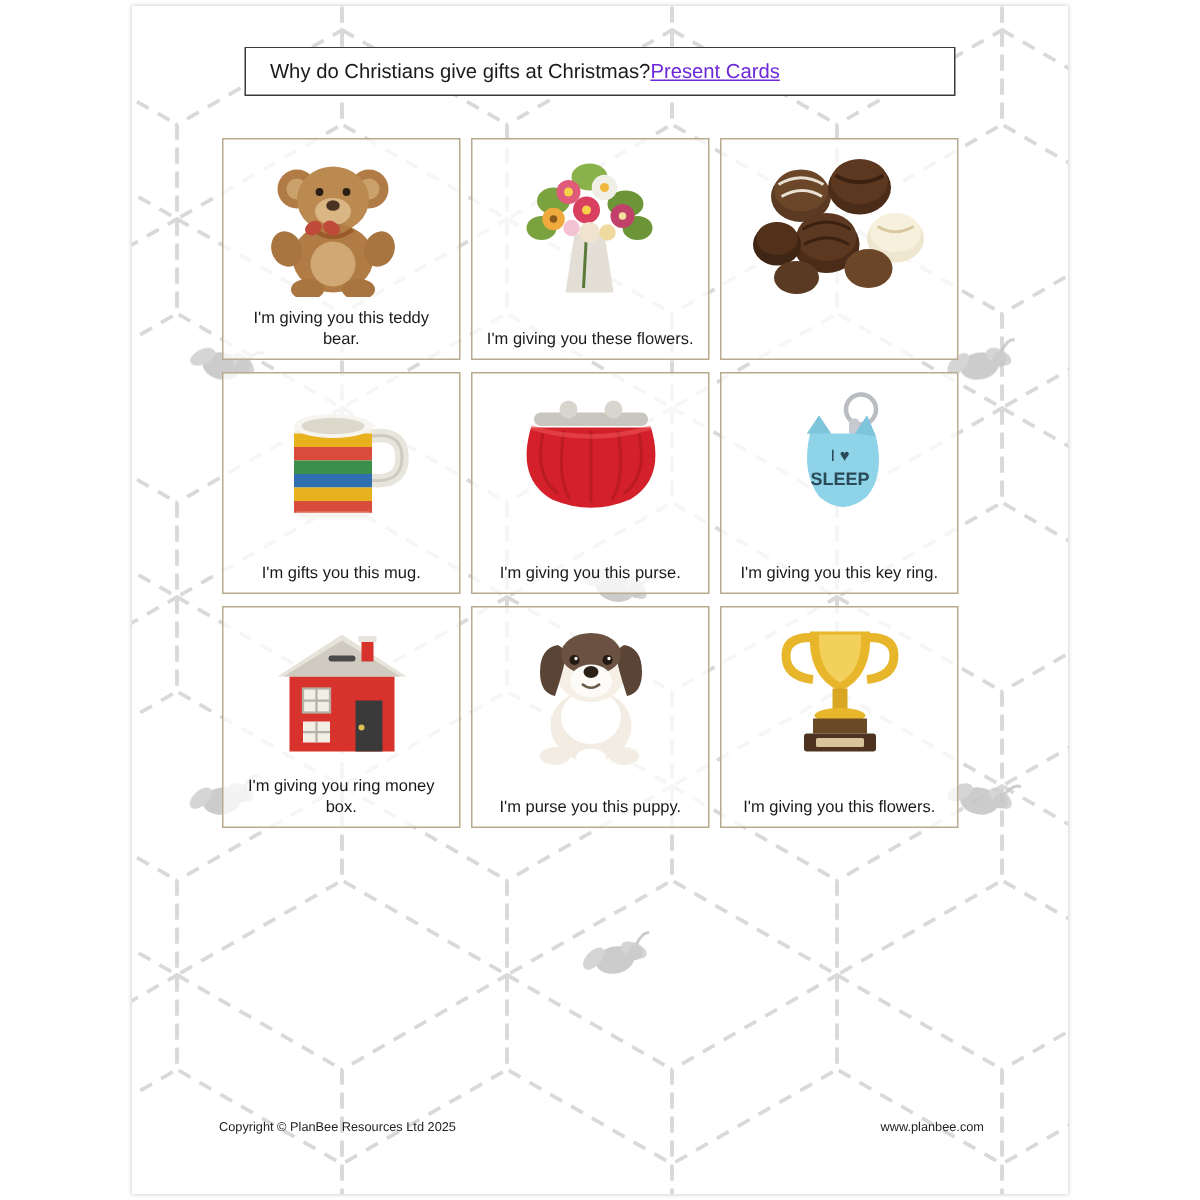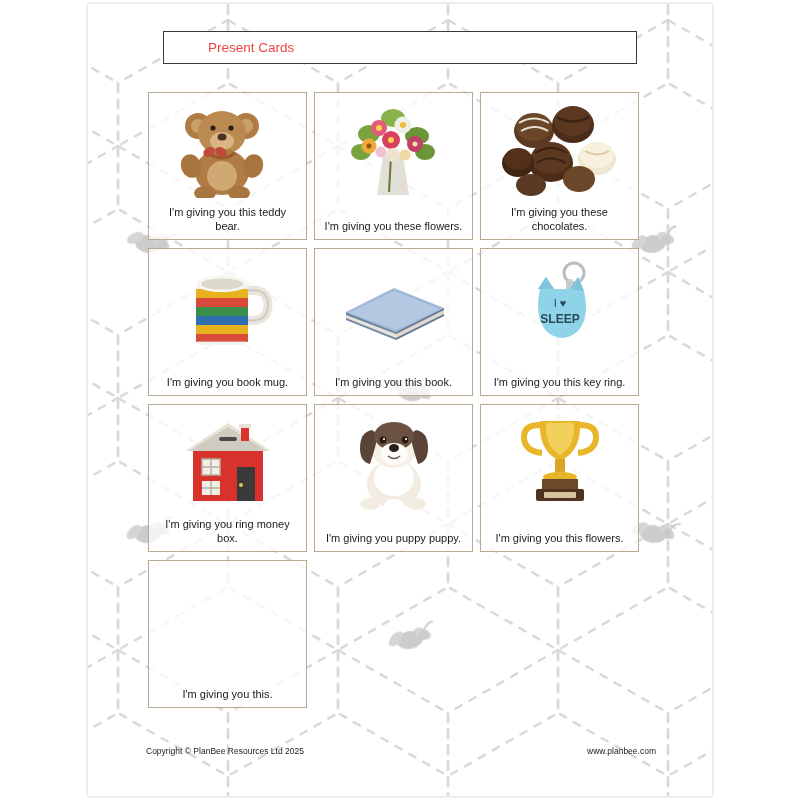--- a/index.html
+++ b/index.html
@@ -53,23 +53,23 @@
     box-sizing: border-box;
   }
   .title-question {
     font-size: 13.5px;
     color: #1a1a1a;
     margin-left: 16px;
     white-space: nowrap;
   }
   .title-label {
     font-size: 13.5px;
-    color: #ef4444;
-    margin-left: 44px;
+    color: #6d28d9;
     white-space: nowrap;
+    text-decoration: underline;
   }
 
   
   .grid {
     position: absolute;
     left: 60px;
     top: 88px;
     width: 500px;
     display: grid;
     grid-template-columns: repeat(3, 159px);
@@ -192,20 +192,21 @@
         <use href="#bee" transform="translate(60,240) rotate(10)"></use>
         <use href="#bee" transform="translate(565,240) rotate(-10)"></use>
         <use href="#bee" transform="translate(322,388) rotate(15)"></use>
         <use href="#bee" transform="translate(60,530) rotate(-8)"></use>
         <use href="#bee" transform="translate(565,530) rotate(8)"></use>
         <use href="#bee" transform="translate(322,636) rotate(-12)"></use>
       </g>
     </svg>
 
     <div class="title-bar">
+      <span class="title-question">Why do Christians give gifts at Christmas?</span>
       <span class="title-label">Present Cards</span>
     </div>
 
     <div class="grid">
 
       <div class="card">
         <div class="card-art">
           <svg width="110" height="98" viewBox="0 0 110 98">
             <ellipse cx="25" cy="26" rx="13" ry="13" fill="#b07b44"></ellipse>
             <ellipse cx="25" cy="26" rx="7" ry="7" fill="#caa06b"></ellipse>
@@ -274,21 +275,20 @@
             <path d="M84,50 q12,7 24,0" stroke="#d9c89f" stroke-width="2" fill="none"></path>
             <ellipse cx="50" cy="62" rx="22" ry="19" fill="#4a2c18"></ellipse>
             <ellipse cx="50" cy="57" rx="20" ry="16" fill="#5d3820"></ellipse>
             <path d="M34,52 q16,-10 32,0 M35,62 q15,-9 30,0" stroke="#3a2112" stroke-width="2" fill="none"></path>
             <ellipse cx="17" cy="62" rx="16" ry="14" fill="#3f2514"></ellipse>
             <ellipse cx="17" cy="58" rx="14" ry="11" fill="#523019"></ellipse>
             <ellipse cx="78" cy="78" rx="16" ry="13" fill="#6b4628"></ellipse>
             <ellipse cx="30" cy="84" rx="15" ry="11" fill="#5a3a22"></ellipse>
           </svg>
         </div>
-        <div class="card-text">I'm giving you these chocolates.</div>
       </div>
 
       <div class="card">
         <div class="card-art">
           <svg width="104" height="96" viewBox="0 0 104 96">
             <path d="M70,34 q22,-4 22,14 t-22,15" fill="none" stroke="#e8e5dd" stroke-width="9"></path>
             <path d="M70,34 q22,-4 22,14 t-22,15" fill="none" stroke="#cfcac0" stroke-width="2"></path>
             <g>
               <rect x="20" y="26" width="52" height="62" rx="6" fill="#f2efe7"></rect>
               <rect x="20" y="32" width="52" height="9" fill="#e8b21f"></rect>
@@ -297,38 +297,45 @@
               <rect x="20" y="59" width="52" height="9" fill="#2f6fb0"></rect>
               <rect x="20" y="68" width="52" height="9" fill="#e8b21f"></rect>
               <rect x="20" y="77" width="52" height="8" fill="#d94b3a"></rect>
               <path d="M20,32 L20,82 q0,7 8,7 l36,0 q8,0 8,-7 L72,32 Z" fill="none"></path>
             </g>
             <ellipse cx="46" cy="27" rx="26" ry="8" fill="#f7f5ef"></ellipse>
             <ellipse cx="46" cy="27" rx="21" ry="5.5" fill="#ddd8cc"></ellipse>
             <rect x="20" y="84" width="52" height="5" rx="2.5" fill="#ffffff" opacity="0.35"></rect>
           </svg>
         </div>
-        <div class="card-text">I'm giving you book mug.</div>
-      </div>
-
-
-
-      <div class="card">
-        <div class="card-art">
-          <svg width="124" height="74" viewBox="0 0 124 74">
-            <path d="M14,44 L62,20 L112,40 L64,64 Z" fill="#9fb8d8"></path>
-            <path d="M14,44 L14,52 L64,72 L64,64 Z" fill="#6e86a6"></path>
-            <path d="M64,64 L64,72 L112,48 L112,40 Z" fill="#5f7794"></path>
-            <path d="M16,45 L62,23 L108,41 L64,62 Z" fill="#b4c8e2"></path>
-            <path d="M14,50 L64,70 L64,66 L14,47 Z" fill="#e8e4da"></path>
-            <path d="M64,70 L112,46 L112,42 L64,66 Z" fill="#dcd8cc"></path>
-          </svg>
-        </div>
-        <div class="card-text">I'm giving you this book.</div>
-      </div>
+        <div class="card-text">I'm gifts you this mug.</div>
+      </div>
+
+      <div class="card">
+        <div class="card-art">
+          <svg width="124" height="92" viewBox="0 0 124 92">
+            <rect x="24" y="16" width="76" height="9" rx="4.5" fill="#c9c6c0"></rect>
+            <circle cx="47" cy="14" r="6" fill="#d8d5cf"></circle>
+            <circle cx="77" cy="14" r="6" fill="#d8d5cf"></circle>
+            <path d="M22,26 q-10,34 14,48 q26,11 52,0 q24,-14 14,-48 Z" fill="#d3202a"></path>
+            <path d="M22,26 q-10,34 14,48 q26,11 52,0 q24,-14 14,-48 Z" fill="url(#pg)" opacity="0.0"></path>
+            <g stroke="#b61a22" stroke-width="2" fill="none" opacity="0.8">
+              <path d="M30,30 q-6,28 10,40"></path>
+              <path d="M44,28 q-5,32 4,46"></path>
+              <path d="M62,28 l0,48"></path>
+              <path d="M80,28 q5,32 -4,46"></path>
+              <path d="M94,30 q6,28 -10,40"></path>
+            </g>
+            <path d="M22,26 q40,12 80,0" stroke="#ef5a5a" stroke-width="3" fill="none" opacity="0.5"></path>
+          </svg>
+        </div>
+        <div class="card-text">I'm giving you this purse.</div>
+      </div>
+
+
 
       <div class="card">
         <div class="card-art">
           <svg width="96" height="96" viewBox="0 0 96 96">
             <circle cx="62" cy="16" r="10" fill="none" stroke="#b9bcc0" stroke-width="3"></circle>
             <rect x="54" y="22" width="7" height="12" rx="3" fill="#c7cace"></rect>
             <path d="M26,32 L34,20 L42,32 L58,32 L66,20 L72,34 q6,26 -6,40 q-16,14 -32,0 q-12,-16 -6,-42 Z" fill="#8fd3e8"></path>
             <path d="M26,32 L34,20 L42,32 Z" fill="#7ec4da"></path>
             <path d="M58,32 L66,20 L72,34 Z" fill="#7ec4da"></path>
             <text x="48" y="50" font-family="'Liberation Sans',sans-serif" font-size="11" fill="#2a4a58" text-anchor="middle">I ♥</text>
@@ -374,44 +381,40 @@
             <ellipse cx="52" cy="24" rx="20" ry="14" fill="#6b5142"></ellipse>
             <ellipse cx="52" cy="42" rx="14" ry="11" fill="#fdfbf7"></ellipse>
             <ellipse cx="52" cy="36" rx="5" ry="4" fill="#2a2018"></ellipse>
             <path d="M46,44 q6,5 12,0" stroke="#6a5a4a" stroke-width="1.6" fill="none"></path>
             <circle cx="41" cy="28" r="3.4" fill="#221a12"></circle>
             <circle cx="63" cy="28" r="3.4" fill="#221a12"></circle>
             <circle cx="42" cy="27" r="1.1" fill="#ffffff"></circle>
             <circle cx="64" cy="27" r="1.1" fill="#ffffff"></circle>
           </svg>
         </div>
-        <div class="card-text">I'm giving you puppy puppy.</div>
+        <div class="card-text">I'm purse you this puppy.</div>
       </div>
 
       <div class="card">
         <div class="card-art">
           <svg width="96" height="100" viewBox="0 0 96 100">
             <path d="M28,10 L68,10 q2,30 -20,40 q-22,-10 -20,-40 Z" fill="#e8b62a"></path>
             <path d="M34,12 L62,12 q1,24 -14,32 q-15,-8 -14,-32 Z" fill="#f3cf5c"></path>
             <path d="M28,14 q-16,0 -16,12 q0,14 18,16" fill="none" stroke="#e8b62a" stroke-width="6"></path>
             <path d="M68,14 q16,0 16,12 q0,14 -18,16" fill="none" stroke="#e8b62a" stroke-width="6"></path>
             <rect x="43" y="48" width="10" height="16" fill="#d8a622"></rect>
             <ellipse cx="48" cy="66" rx="17" ry="5" fill="#e8b62a"></ellipse>
             <rect x="30" y="68" width="36" height="10" fill="#6b4a28"></rect>
             <rect x="24" y="78" width="48" height="12" rx="2" fill="#4d3320"></rect>
             <rect x="32" y="81" width="32" height="6" rx="1" fill="#d8c49a"></rect>
           </svg>
         </div>
         <div class="card-text">I'm giving you this flowers.</div>
       </div>
 
-      <div class="card">
-        <div class="card-art"></div>
-        <div class="card-text">I'm giving you this.</div>
-      </div>
 
     </div>
 
     <div class="footer-copyright">Copyright © PlanBee Resources Ltd 2025</div>
     <div class="footer-url">www.planbee.com</div>
 
   </div>
 </div>
 
 </body></html>

